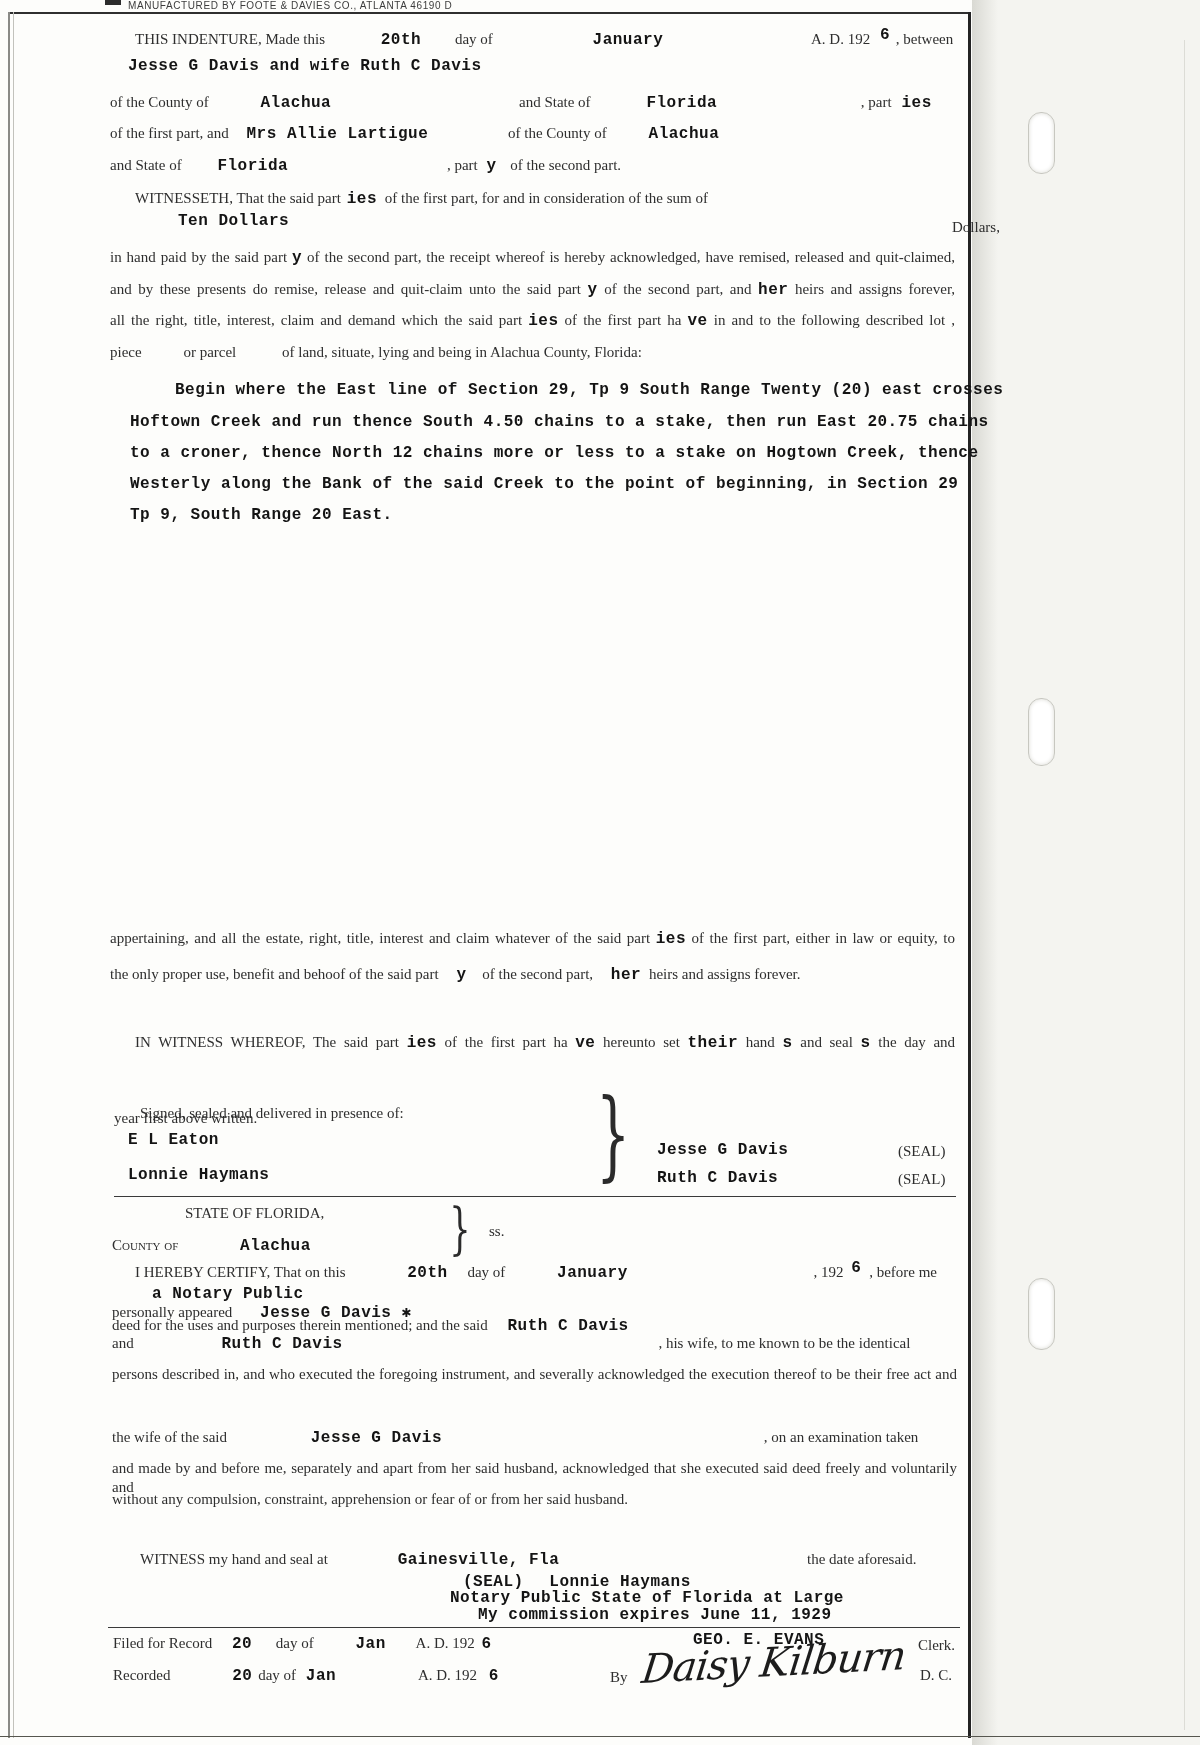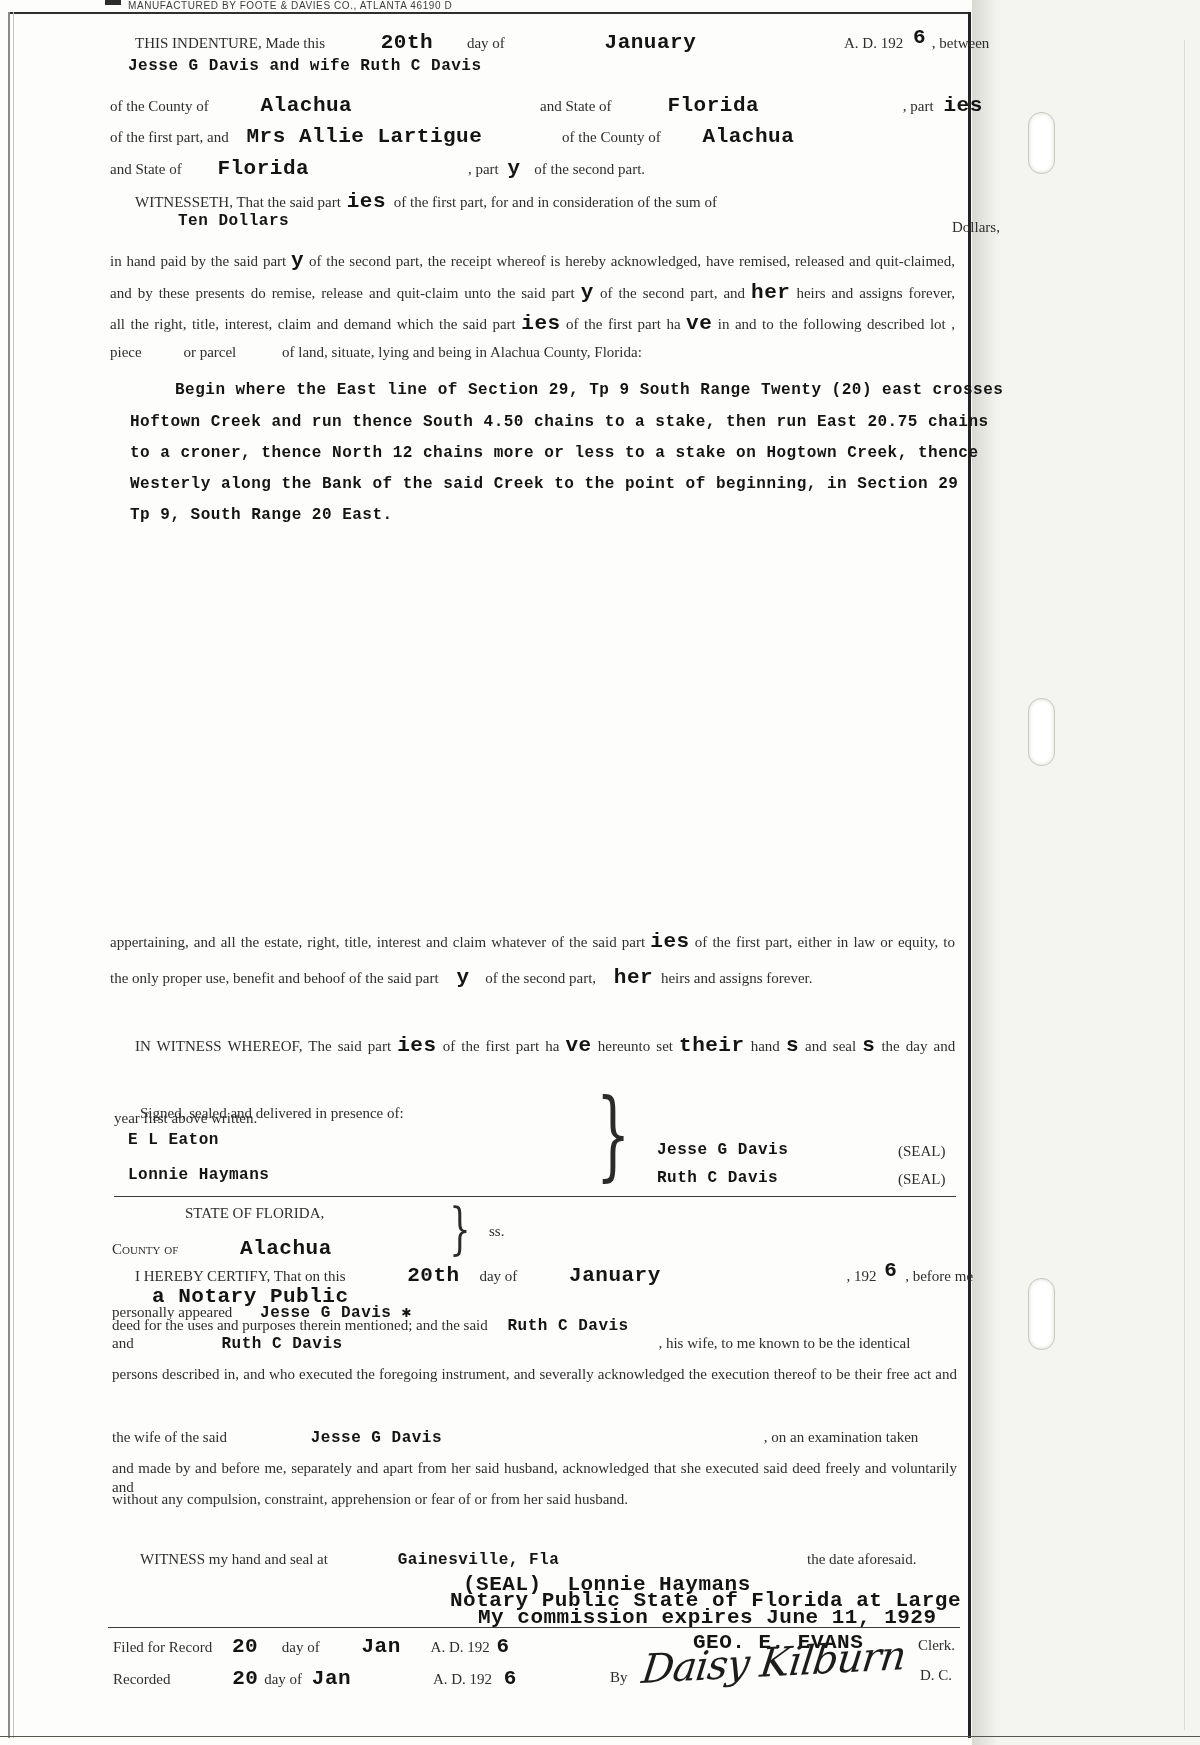--- a/index.html
+++ b/index.html
@@ -1,20 +1,20 @@
 <!DOCTYPE html>
 <html><head>
 <meta charset="utf-8">
 <style>
   html,body{margin:0;padding:0;background:#ffffff;}
   body{width:1200px;height:1745px;position:relative;font-family:"Liberation Serif",serif;overflow:hidden;}
   .page{position:absolute;left:0;top:0;width:1200px;height:1745px;background:#fdfdfb;}
   .line{position:absolute;white-space:nowrap;font-size:15px;color:#2e2e2e;line-height:1.25;}
   .printed{font-family:"Liberation Serif",serif;color:#2e2e2e;}
-  .typed{font-family:"Liberation Mono","DejaVu Sans Mono",monospace;font-weight:700;color:#141414;font-size:21px;letter-spacing:.5px;}
+  .typed{font-family:"Liberation Mono","DejaVu Sans Mono",monospace;font-weight:700;color:#141414;font-size:16px;letter-spacing:.5px;}
   .typed-lg{font-size:16px;}
   .just{white-space:normal;width:845px;text-align:justify;text-align-last:justify;}
   .sc{font-variant:small-caps;}
   .sup{position:relative;top:-5px;}
   .rule{position:absolute;border-top:1.6px solid #3a3a3a;}
   .vline{position:absolute;background:#8a8a86;}
   .brace{position:absolute;font-family:"DejaVu Serif",serif;color:#2b2b2b;transform-origin:center;}
   .hole{position:absolute;width:25px;background:#ffffff;border:1.5px solid #c7c7c0;border-radius:13px;box-shadow:inset 0 0 4px #d9d9d3;}
   .edge-strip{position:absolute;left:972px;top:0;width:228px;height:1745px;background:#f4f4f0;}
   .edge-shadow{position:absolute;left:972px;top:0;width:26px;height:1745px;background:linear-gradient(to right,#d9d9d3,rgba(244,244,240,0));}

